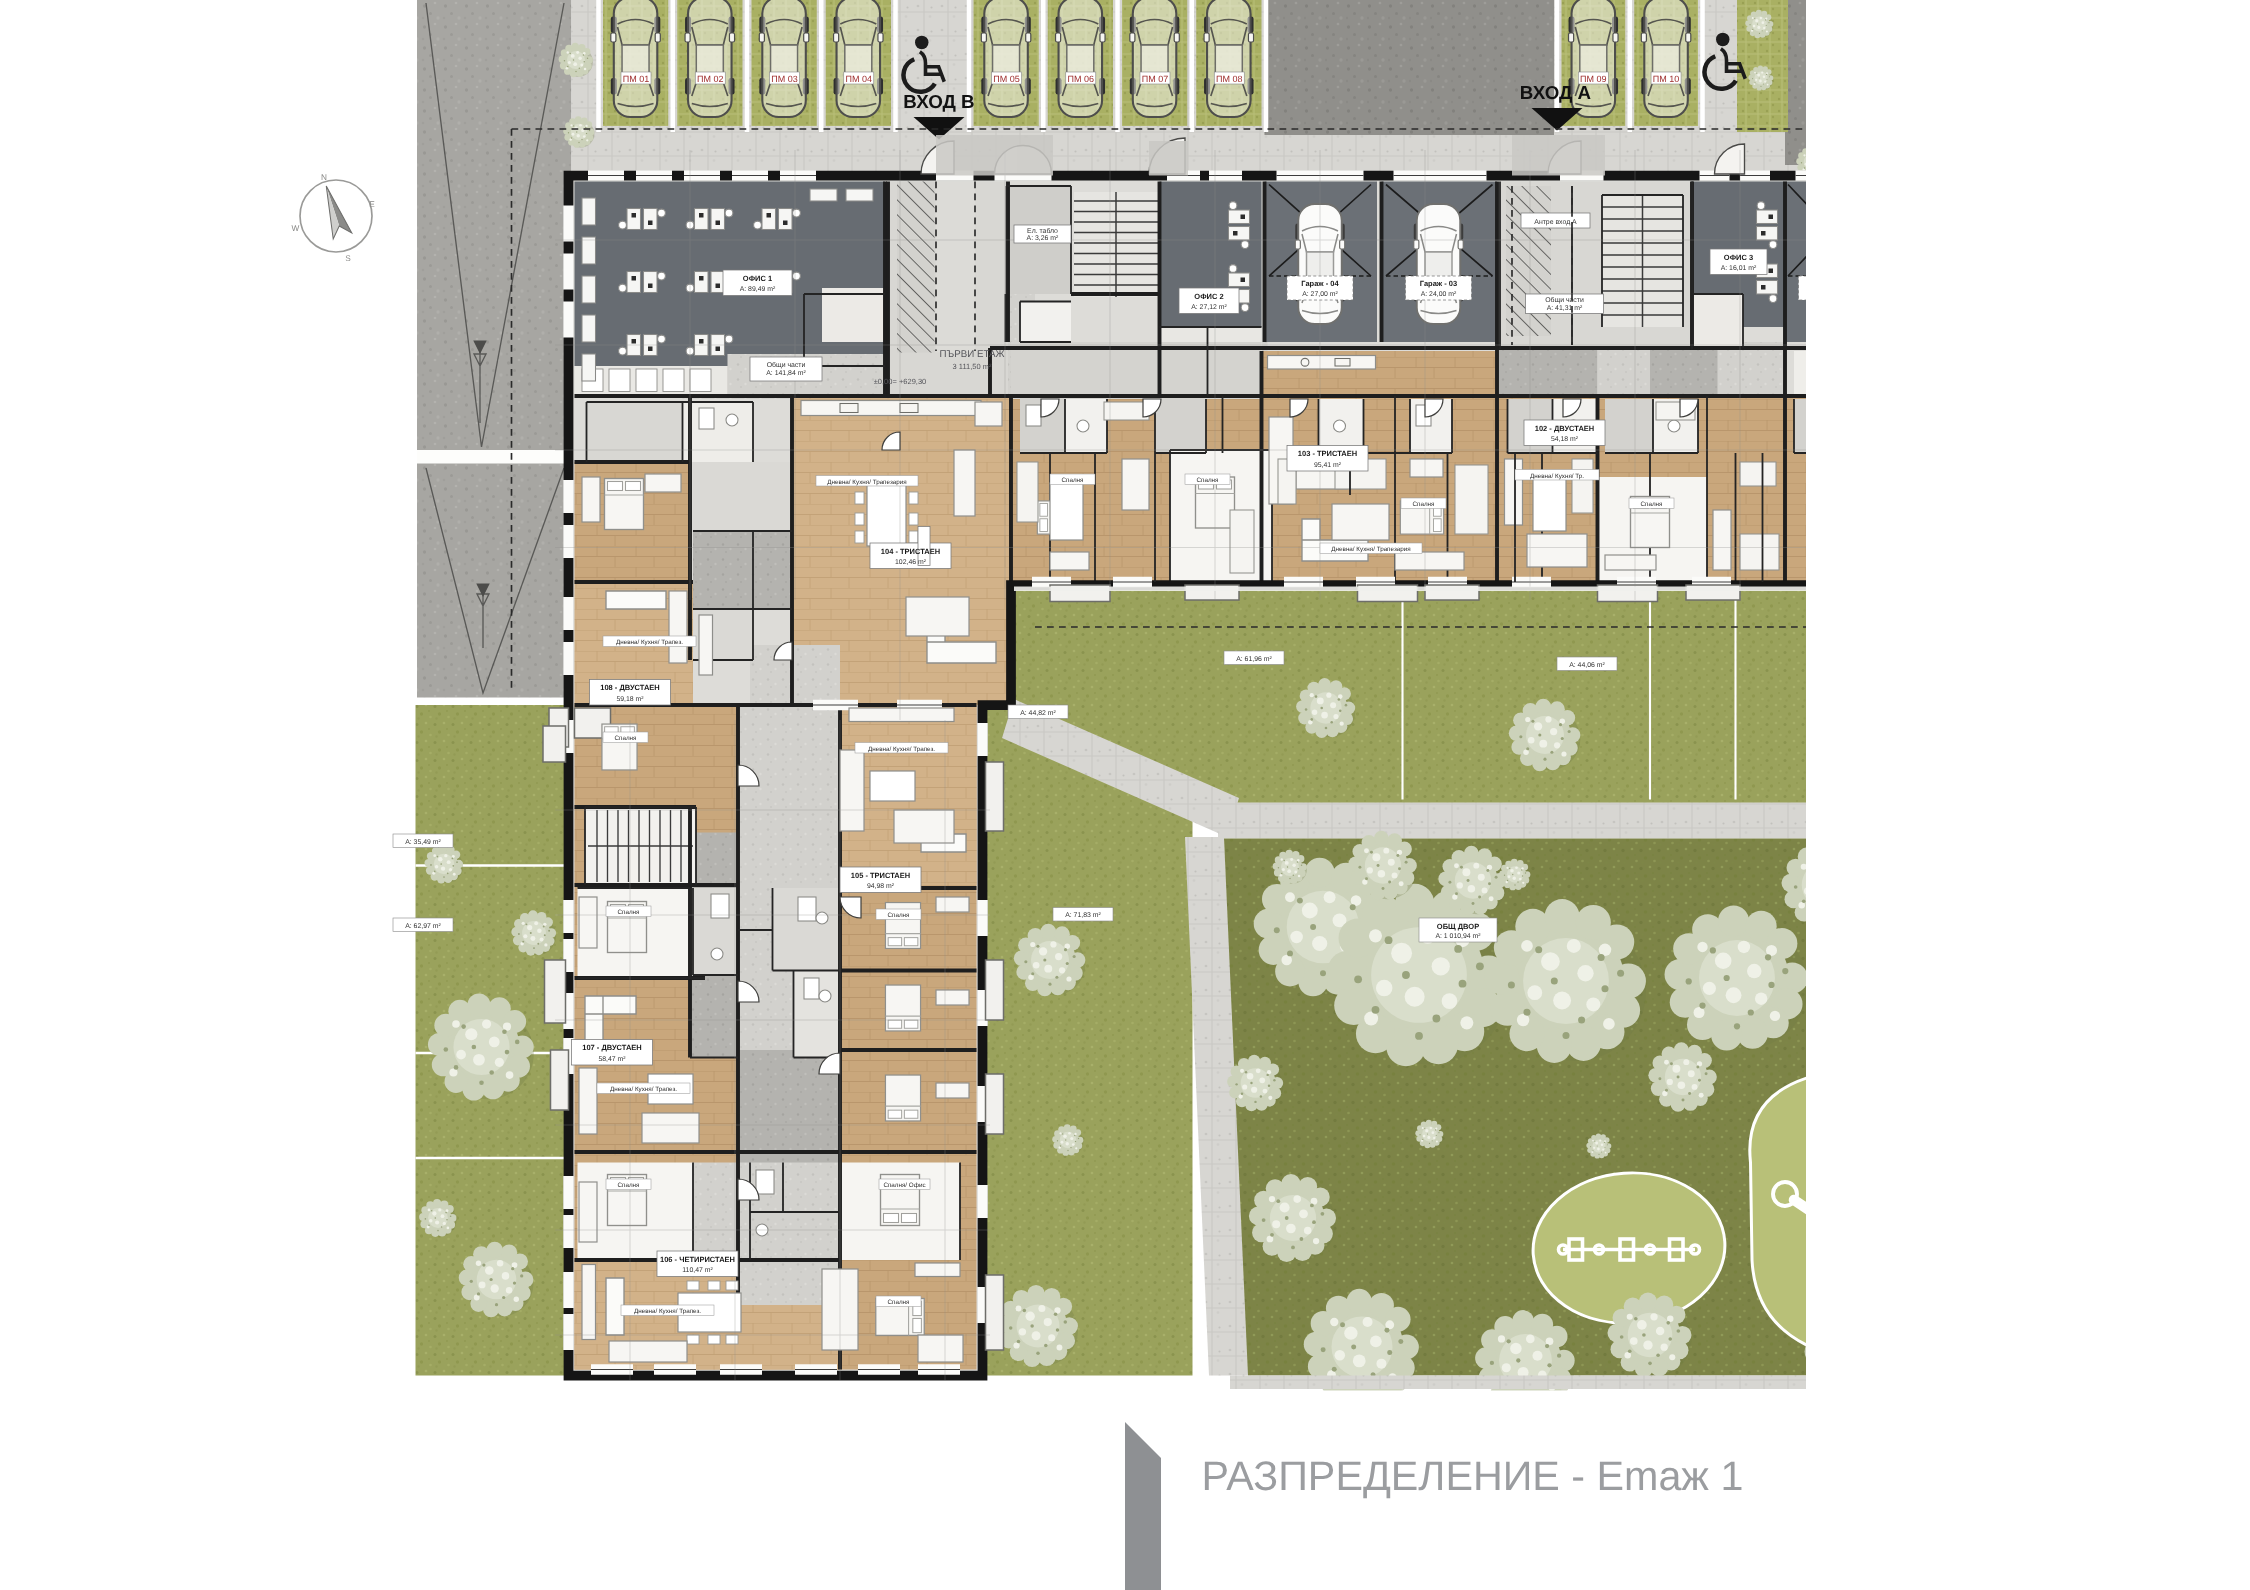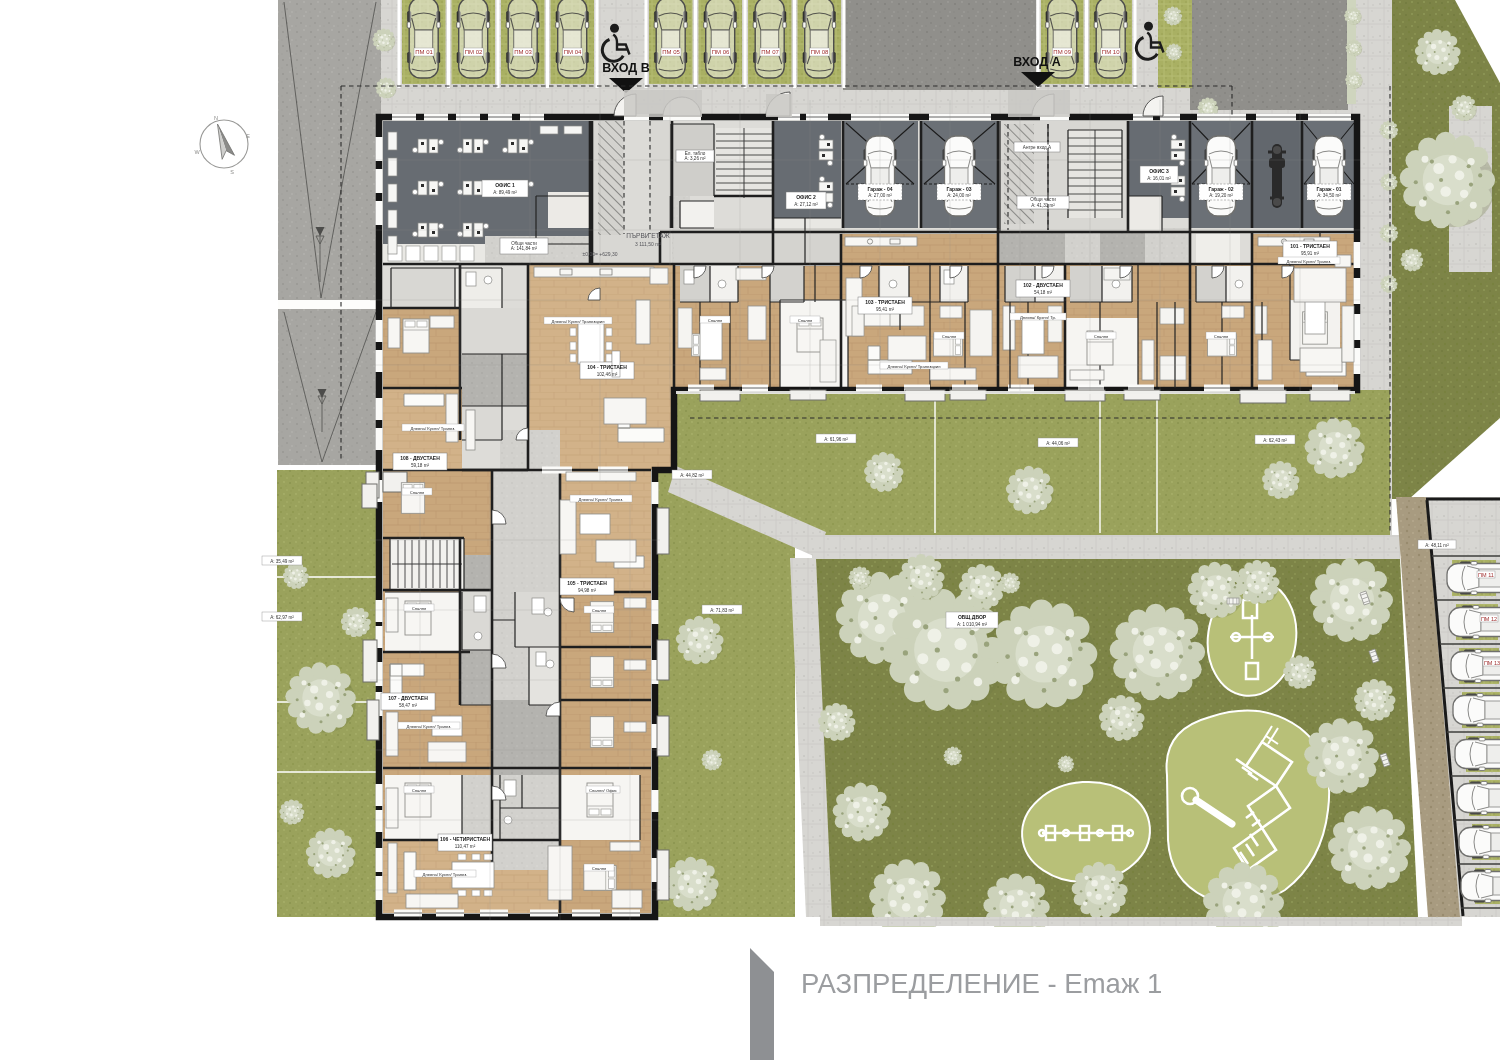--- a/index.html
+++ b/index.html
@@ -1,16 +1,16 @@
 <!DOCTYPE html>
 <html><head>
 <meta charset="utf-8">
 <style>
 html,body{margin:0;padding:0;background:#ffffff;}
-#page{position:relative;width:1500px;height:1060px;overflow:hidden;font-family:"Liberation Sans",sans-serif;}
+#page{position:relative;width:1204px;height:1060px;overflow:hidden;font-family:"Liberation Sans",sans-serif;}
 svg{display:block;}
 </style>
 </head>
 <body>
 <div id="page">
 <svg width="1500" height="1060" viewBox="0 0 1500 1060">
 <defs>
 
 <pattern id="roadTx" width="14" height="14" patternUnits="userSpaceOnUse">
  <rect width="14" height="14" fill="#a7a6a2"></rect>

